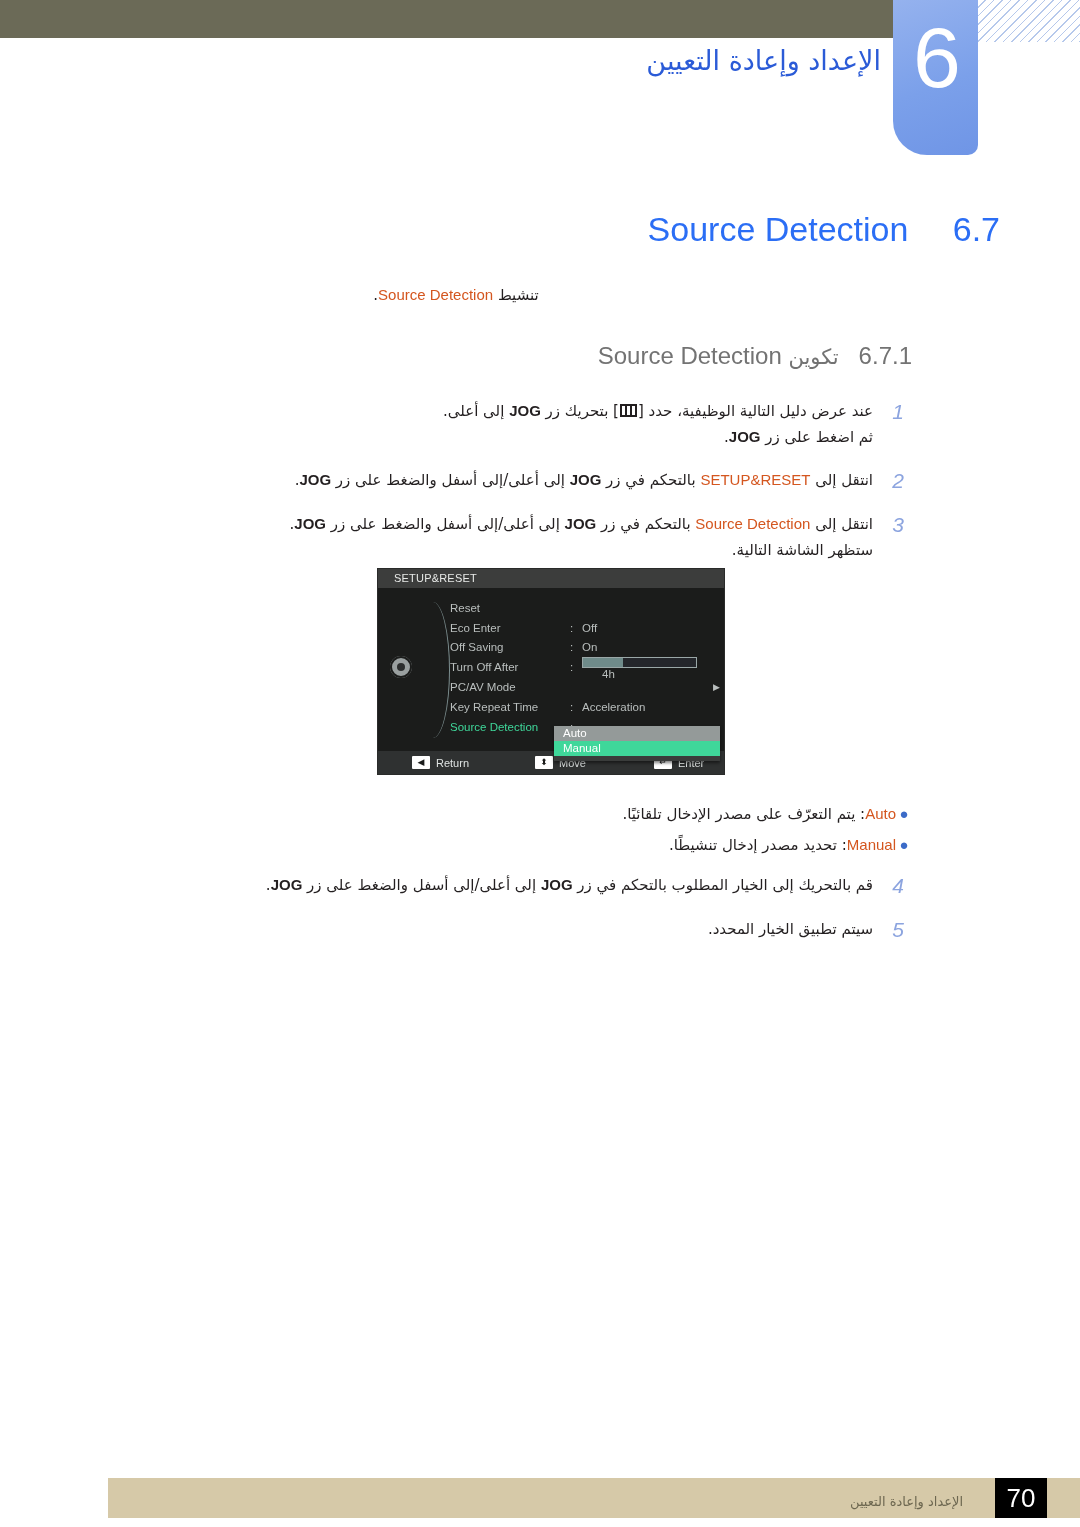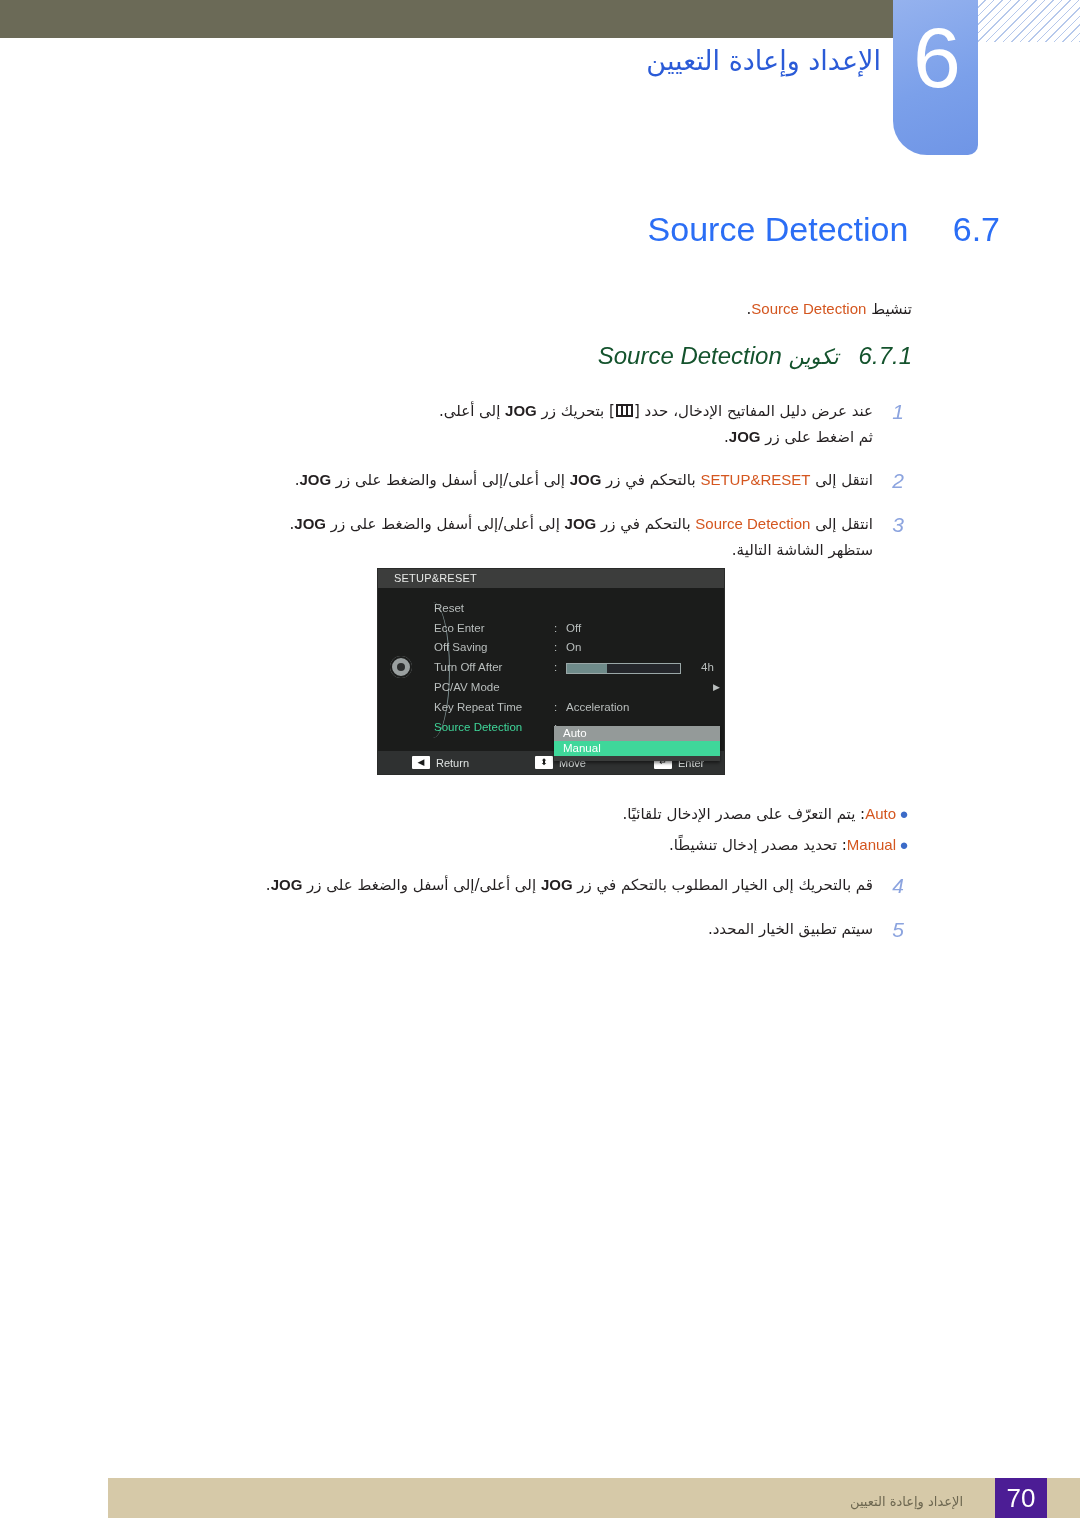--- a/index.html
+++ b/index.html
@@ -76,42 +76,41 @@
     text-align: right;
     direction: rtl;
     color: #2b6ef5;
     font-size: 34px;
     white-space: pre;
   }
   .section-head .num { margin-left: 16px; }
 
   .intro-line {
     position: absolute;
-    top: 300px;
+    top: 286px;
     left: 0;
     width: 912px;
-    text-align: right;
+    text-align: center;
     direction: rtl;
     font-size: 15px;
     color: #231f20;
     font-family: "DejaVu Sans", sans-serif;
   }
   .intro-line .hl { color: #d4561f; font-family: "Liberation Sans", sans-serif; }
 
   .subsection-head {
     position: absolute;
     top: 342px;
     left: 0;
     width: 912px;
     text-align: right;
     direction: rtl;
-    color: #14532d;
+    color: #737373;
     font-size: 24px;
     white-space: pre;
-    font-style: italic;
   }
   .subsection-head .ar { font-family: "DejaVu Sans", sans-serif; font-size: 21px; }
 
   
   .steps {
     position: absolute;
     top: 398px;
     left: 70px;
     width: 845px;
   }
@@ -216,21 +215,21 @@
     left: 56px; top: 10px;
     width: 286px;
   }
   .osd-row {
     height: 19.8px;
     display: flex;
     align-items: center;
     font-size: 11.5px;
     color: #b9bebd;
   }
-  .osd-row .label { width: 120px; flex: 0 0 120px; }
+  .osd-row .label { width: 120px; flex: 0 0 120px; margin-left: 16px; }
   .osd-row .colon { width: 12px; flex: 0 0 12px; color:#b9bebd; }
   .osd-row .value { flex: 1 1 auto; }
   .osd-row.active .label { color: #3fd79a; }
   .osd-row .arrow { margin-left: auto; color:#b9bebd; font-size: 9px; }
 
   .slider {
     display: inline-block;
     width: 115px;
     height: 11px;
     border: 1px solid #9aa7a7;
@@ -345,21 +344,21 @@
     color: #6d6750;
     direction: rtl;
     font-family: "DejaVu Sans", sans-serif;
   }
   .footer-pagebox {
     position: absolute;
     right: 33px;
     bottom: 9px;
     width: 52px;
     height: 40px;
-    background: #4c1d95;
+    background: #000000;
     color: #ffffff;
     font-size: 26px;
     line-height: 40px;
     text-align: center;
   }
 </style>
 </head>
 <body>
 
 <div class="top-olive-bar"></div>
@@ -372,21 +371,21 @@
 
 <div class="intro-line"><span>تنشيط </span><span class="hl">Source Detection</span><span>.</span></div>
 
 <div class="subsection-head"><span>6.7.1</span>   <span class="ar">تكوين </span><span>Source Detection</span></div>
 
 <div class="steps">
 
   <div class="step">
     <div class="step-num">1</div>
     <div class="step-body">
-      <span>عند عرض دليل المفاتيح الإدخال، حدد [</span><span class="menuglyph"></span><span>] بتحريك زر </span><span class="en">JOG</span><span> إلى أعلى.</span><br>
+      <span>عند عرض دليل التالية الوظيفية، حدد [</span><span class="menuglyph"></span><span>] بتحريك زر </span><span class="en">JOG</span><span> إلى أعلى.</span><br>
       <span>ثم اضغط على زر </span><span class="en">JOG</span><span>.</span>
     </div>
   </div>
 
   <div class="step">
     <div class="step-num">2</div>
     <div class="step-body">
       <span>انتقل إلى </span><span class="hl">SETUP&amp;RESET</span><span> بالتحكم في زر </span><span class="en">JOG</span><span> إلى أعلى/إلى أسفل والضغط على زر </span><span class="en">JOG</span><span>.</span>
     </div>
   </div>

